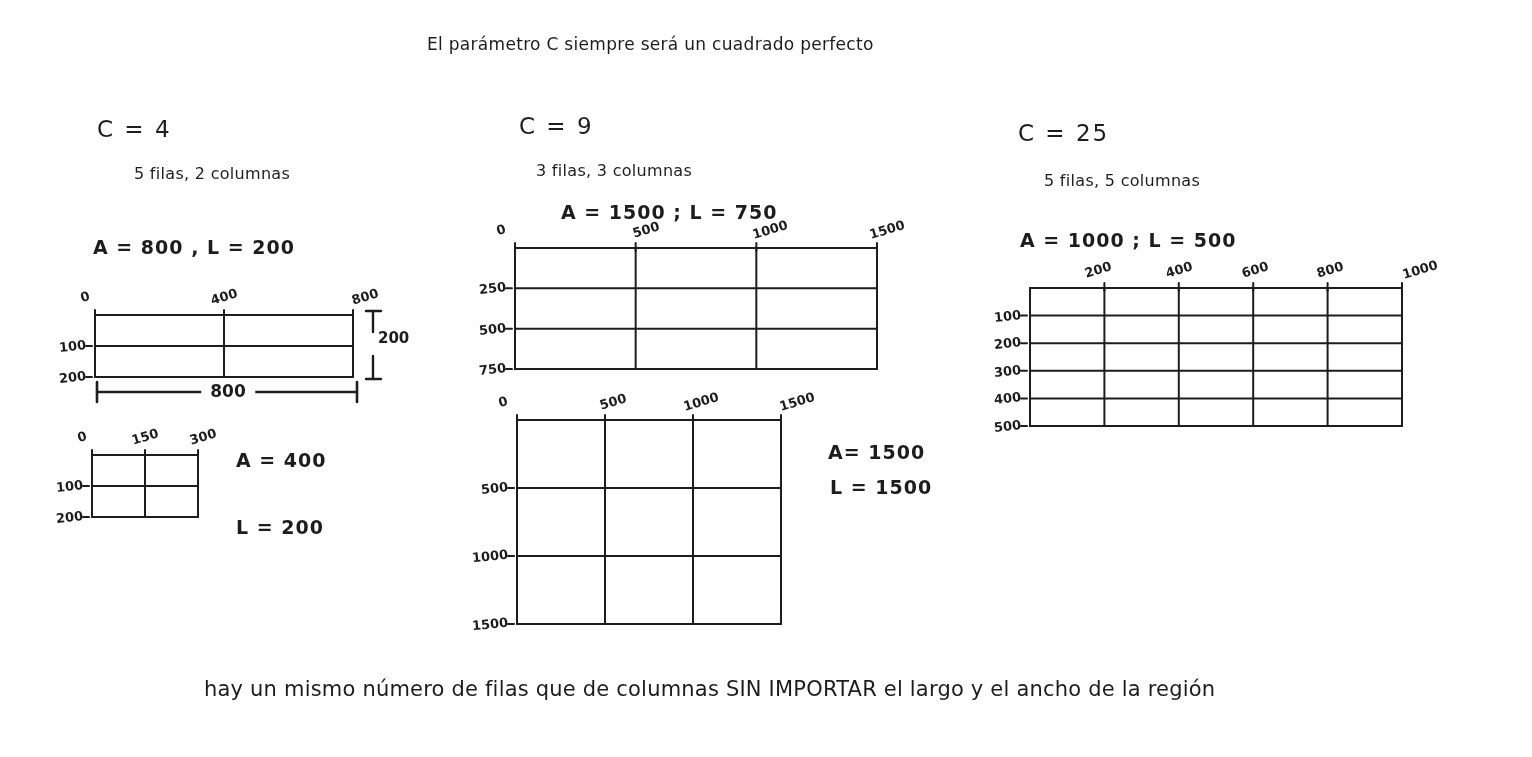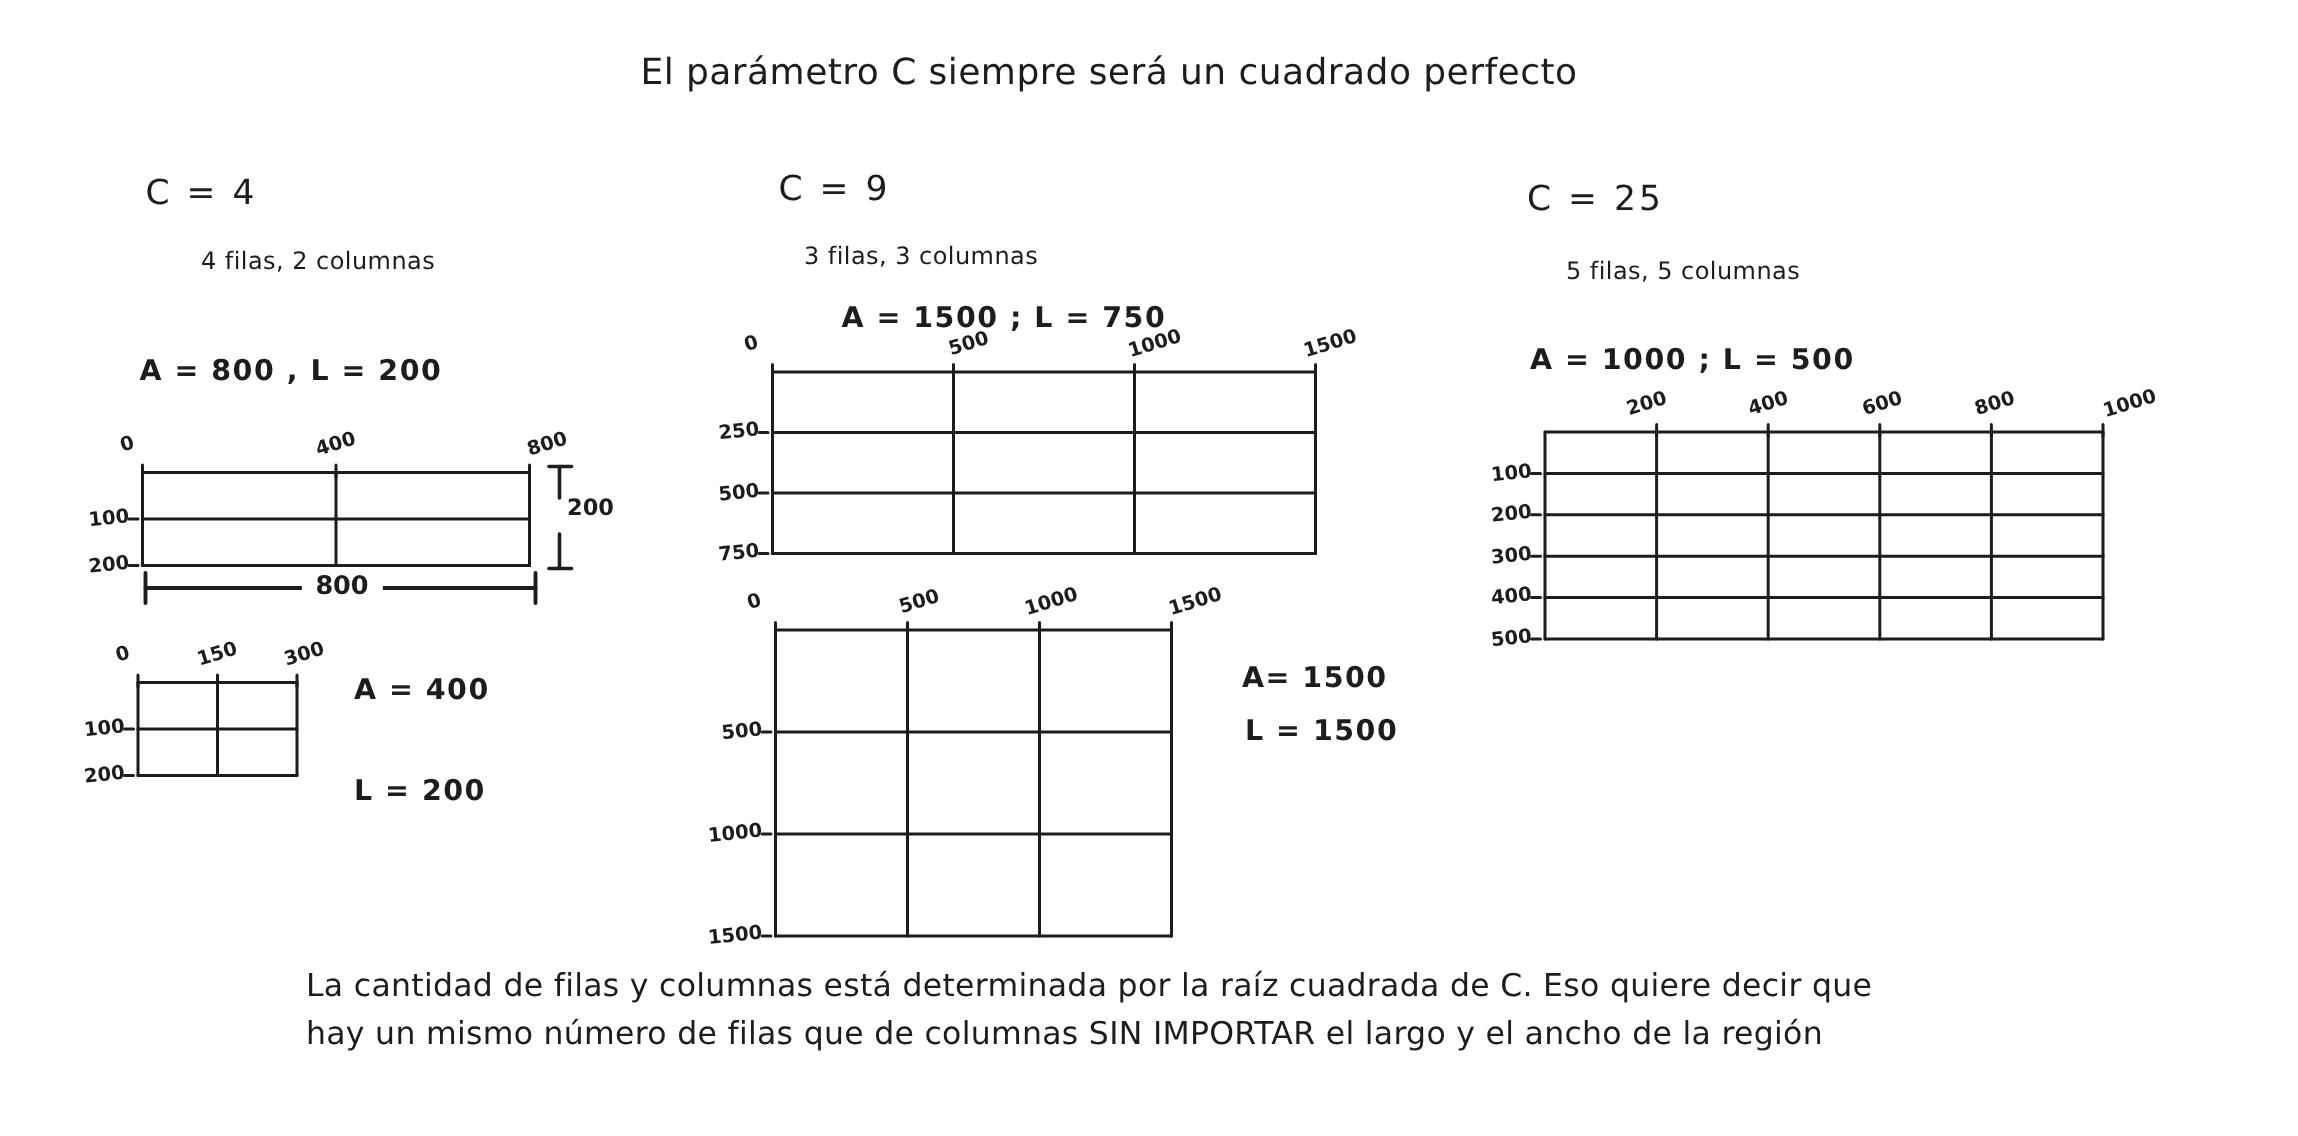--- a/index.html
+++ b/index.html
@@ -7,21 +7,21 @@
     font-family:"DejaVu Sans","Liberation Sans",sans-serif;
     color:#1d1d1d;
   }
   .stage{
     position:relative;
     width:1532px;height:757px;
     background:#ffffff;
     overflow:hidden;
   }
   .txt{position:absolute;white-space:nowrap;}
-  .title{font-size:24px;letter-spacing:0.3px;}
+  .title{font-size:17px;letter-spacing:0.3px;}
   .heading{font-size:23px;letter-spacing:2px;text-align:right;}
   .sub{font-size:16px;letter-spacing:0.3px;}
   .formula{font-size:19px;font-weight:600;letter-spacing:1px;}
   .footer-line{font-size:21px;letter-spacing:0.2px;}
 
   .grid{position:absolute;}
   .grid svg{position:absolute;left:0;top:0;overflow:visible;}
   .tick{
     position:absolute;
     font-size:13px;font-weight:700;
@@ -71,21 +71,21 @@
   #page-title{left:427px;top:34px;}
 </style>
 </head>
 <body>
 
 <div class="stage">
 
   <div class="txt title" id="page-title">El parámetro C siempre será un cuadrado perfecto</div>
 
   <div class="txt heading" id="c4-heading">C = 4</div>
-  <div class="txt sub" id="c4-sub">4 filas, 2 columnas</div>
+  <div class="txt sub" id="c4-sub">5 filas, 2 columnas</div>
   <div class="txt formula" id="c4-dims">A = 800 ,  L = 200</div>
 
   <div class="grid" id="grid-c4-large">
       <svg width="258" height="62" viewBox="0 0 258 62" style="overflow: visible;">
         <line x1="0" y1="0" x2="0" y2="62" stroke="#1d1d1d" stroke-width="2" stroke-linecap="round"></line>
         <line x1="129" y1="0" x2="129" y2="62" stroke="#1d1d1d" stroke-width="2" stroke-linecap="round"></line>
         <line x1="258" y1="0" x2="258" y2="62" stroke="#1d1d1d" stroke-width="2" stroke-linecap="round"></line>
         <line x1="0" y1="0" x2="258" y2="0" stroke="#1d1d1d" stroke-width="2" stroke-linecap="round"></line>
         <line x1="0" y1="31" x2="258" y2="31" stroke="#1d1d1d" stroke-width="2" stroke-linecap="round"></line>
         <line x1="0" y1="62" x2="258" y2="62" stroke="#1d1d1d" stroke-width="2" stroke-linecap="round"></line>
@@ -237,16 +237,15 @@
       <span class="tick tick-top" style="left: calc(60% + 2px);">600</span>
       <span class="tick tick-top" style="left: calc(80% + 2px);">800</span>
       <span class="tick tick-top" style="left: calc(100% + 18px);">1000</span>
       <span class="tick tick-left" style="top: calc(20% + 0px);">100</span>
       <span class="tick tick-left" style="top: calc(40% + 0px);">200</span>
       <span class="tick tick-left" style="top: calc(60% + 0px);">300</span>
       <span class="tick tick-left" style="top: calc(80% + 0px);">400</span>
       <span class="tick tick-left" style="top: calc(100% + 0px);">500</span>
     </div>
 
-  <div class="txt footer-line" id="footer-line1">La cantidad de filas y columnas está determinada por la raíz cuadrada de C. Eso quiere decir que</div>
   <div class="txt footer-line" id="footer-line2">hay un mismo número de filas que de columnas SIN IMPORTAR el largo y el ancho de la región</div>
 
 </div>
 
 </body></html>

